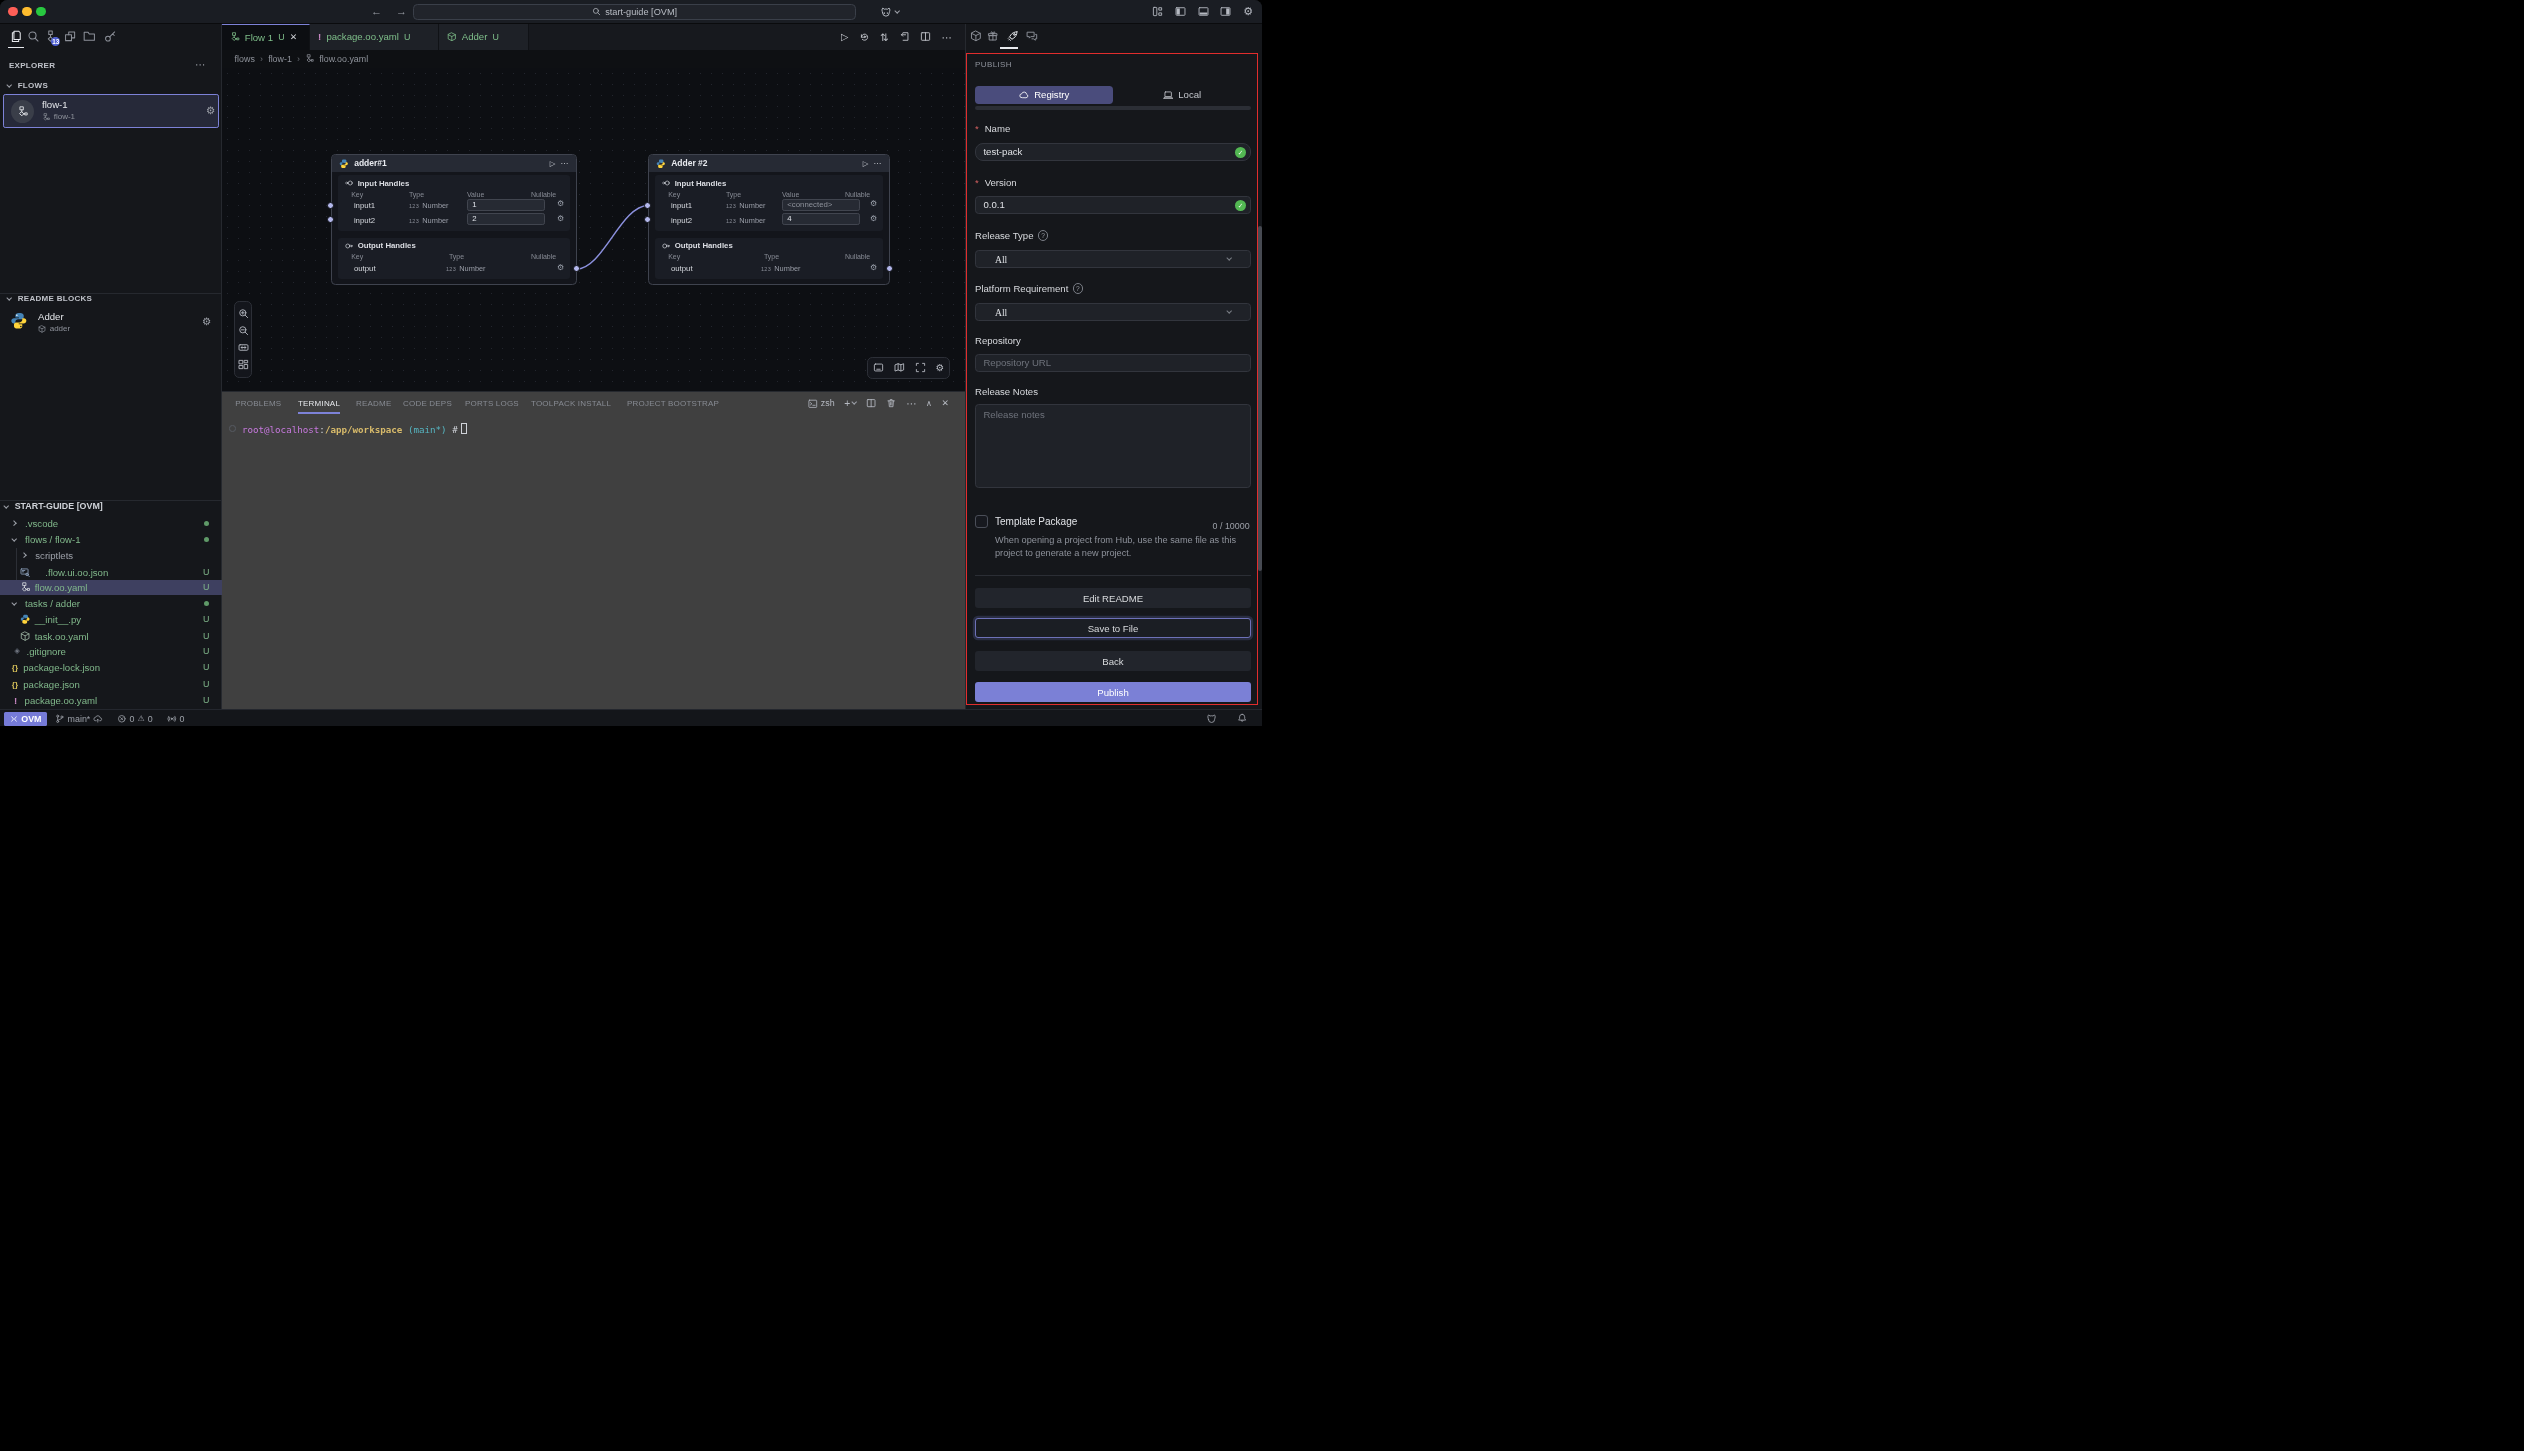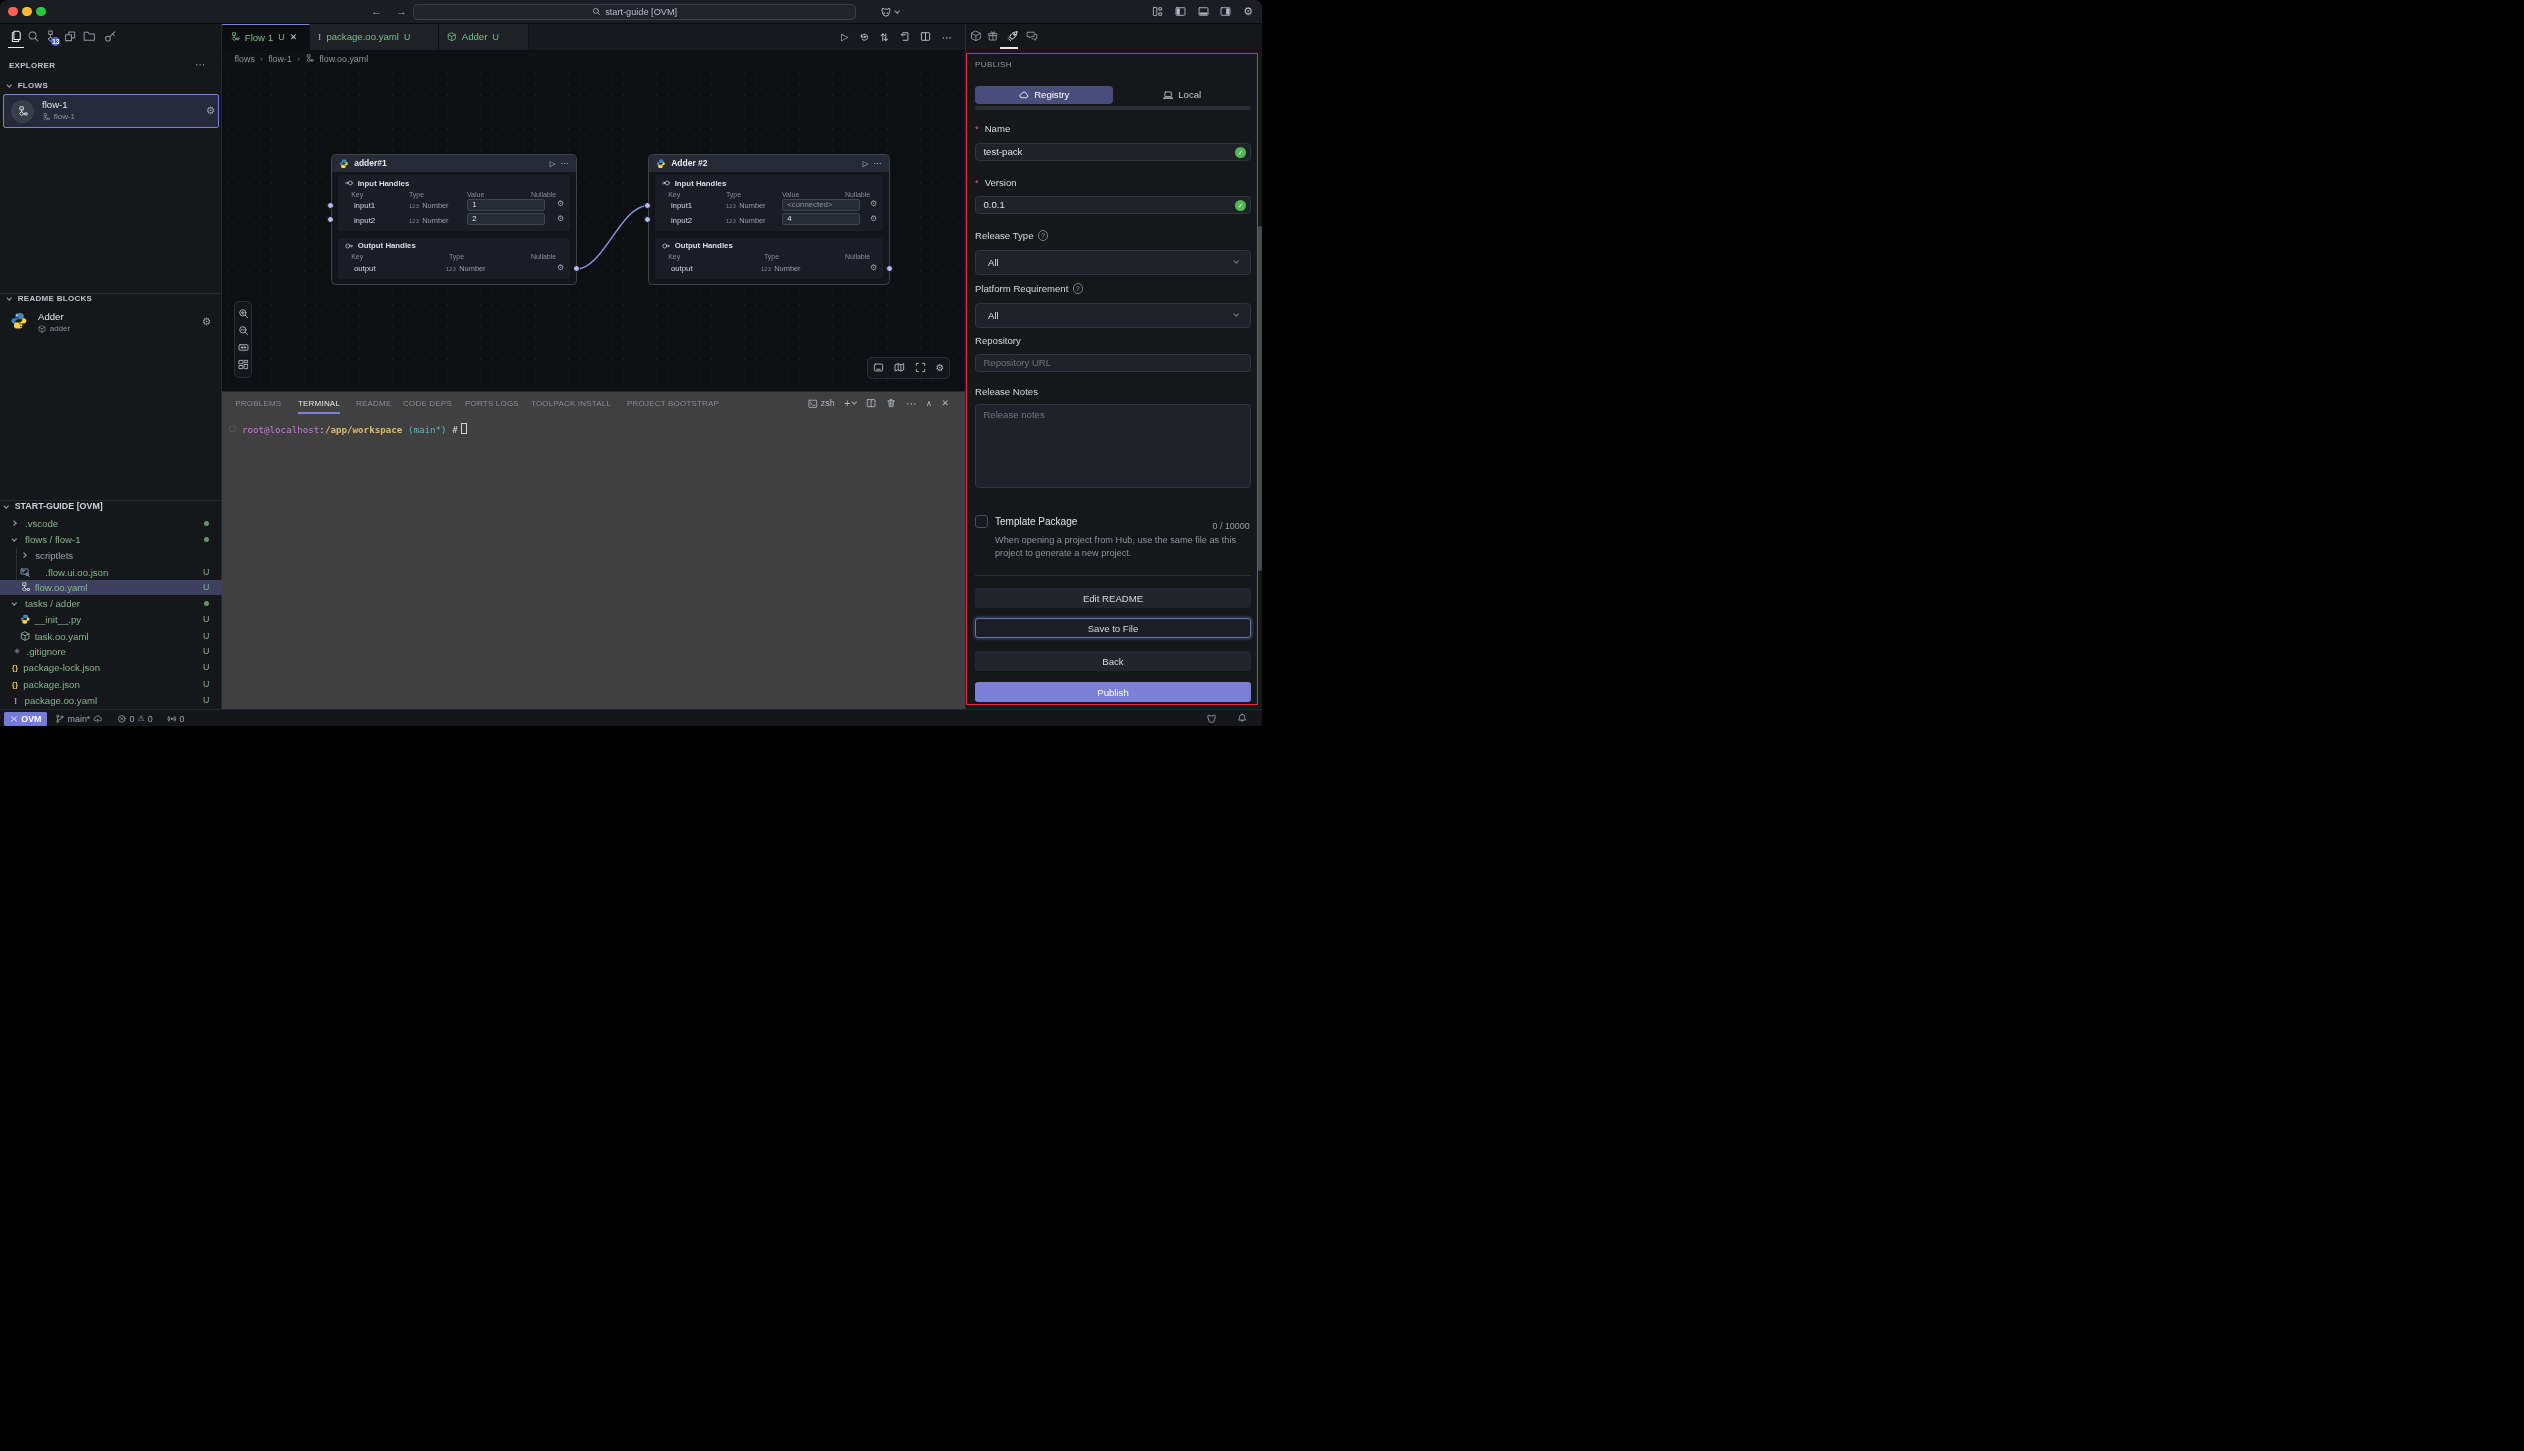--- a/index.html
+++ b/index.html
@@ -101,21 +101,21 @@
   .segbtn.on { background:#4a4c7c; color:#fff; }
   .track { position:absolute; left:8px; top:52px; width:276px; height:4.4px; background:#2b2e35; border-radius:2.2px; }
   .plab { position:absolute; left:8px; color:#d8dade; font-size:9.6px; display:flex; align-items:center; gap:4.4px; }
   .req { color:#d66161; margin-right:1.5px; }
   .helpc { width:10.3px; height:10.3px; border:0.7px solid #7a7e86; border-radius:50%; color:#9da1a9; font-size:6.6px;
     display:inline-flex; align-items:center; justify-content:center; }
   .inp, .selbox, .notes { position:absolute; left:8px; width:276px; background:#1f2228; border:0.7px solid #32353d;
     border-radius:3.7px; color:#dfe1e5; font-size:9.6px; font-family:"Liberation Sans",sans-serif; }
   .inp { height:17.7px; padding:0 20.7px 0 7.4px; }
   .inp::placeholder, .notes::placeholder { color:#6e727b; }
-  .selbox { height:25px; display:flex; align-items:center; padding:0 12px; justify-content:space-between; }
+  .selbox { height:18px; display:flex; align-items:center; padding:0 19px; justify-content:space-between;font-family:Liberation Serif, serif; }
   .okc { position:absolute; width:11px; height:11px; border-radius:50%; background:#53b853; color:#fff; font-size:6.6px;
     display:flex; align-items:center; justify-content:center; }
   .notes { height:84px; padding:4.4px 7.4px; resize:none; }
   .counter { position:absolute; right:7.4px; color:#9ca0a8; font-size:8.9px;margin-top:28px; }
   .cbx { position:absolute; left:8px; width:12.6px; height:12.6px; background:#17191f; border:1.1px solid #4a4e58; border-radius:3px; }
   .tplab { position:absolute; left:28px; color:#e2e4e8; font-size:10px; }
   .tpdesc { position:absolute; left:28px; width:244px; color:#8e929b; font-size:9.2px; line-height:12.6px; }
   .pdiv { position:absolute; left:8px; width:276px; height:0.7px; background:#2b2e35; }
   .pbtn { position:absolute; left:8px; width:276px; height:20px; background:#22252c; border:none; border-radius:3px;
     color:#d8dadd; font-size:9.6px; font-family:"Liberation Sans",sans-serif; display:flex; align-items:center; justify-content:center; }
@@ -670,21 +670,21 @@
             </svg>
           <span>Local</span>
         </div>
       </div>
       <div class="track"></div>
 
       <div class="plab" style="top:69px">
         <span class="req">*</span>
         <span>Name</span>
       </div>
-      <input class="inp" style="top: 89px;" value="test-pack">
+      <input class="inp" style="top: 89px; border-radius: 8px;" value="test-pack">
       <span class="okc" style="left:268px;top:93px">✓</span>
 
       <div class="plab" style="top:123px">
         <span class="req">*</span>
         <span>Version</span>
       </div>
       <input class="inp" style="top: 142px;" value="0.0.1">
       <span class="okc" style="left:268px;top:146px">✓</span>
 
       <div class="plab" style="top:176px">

